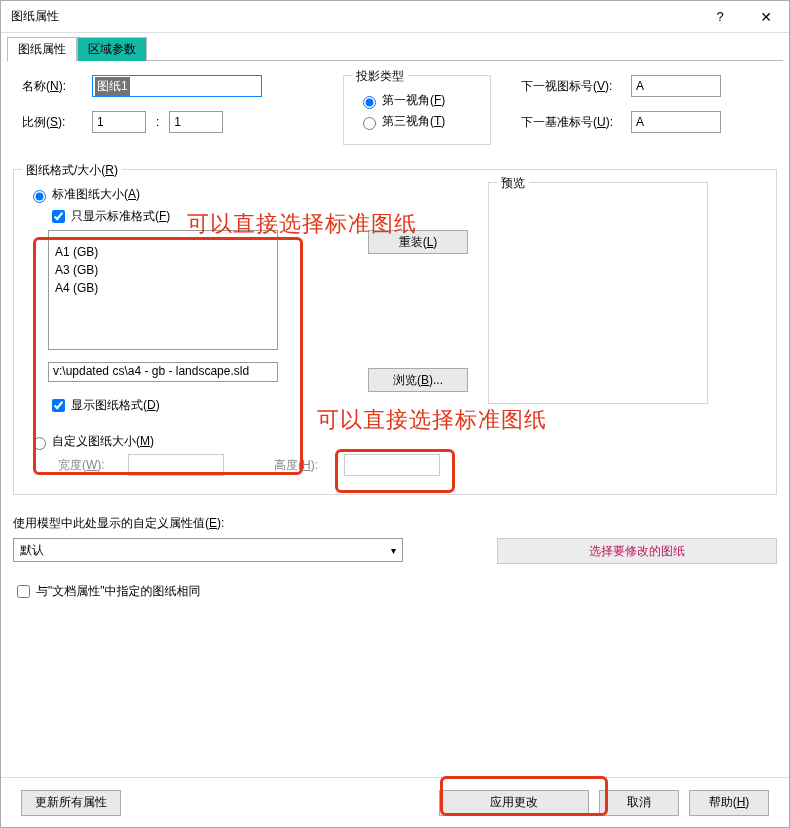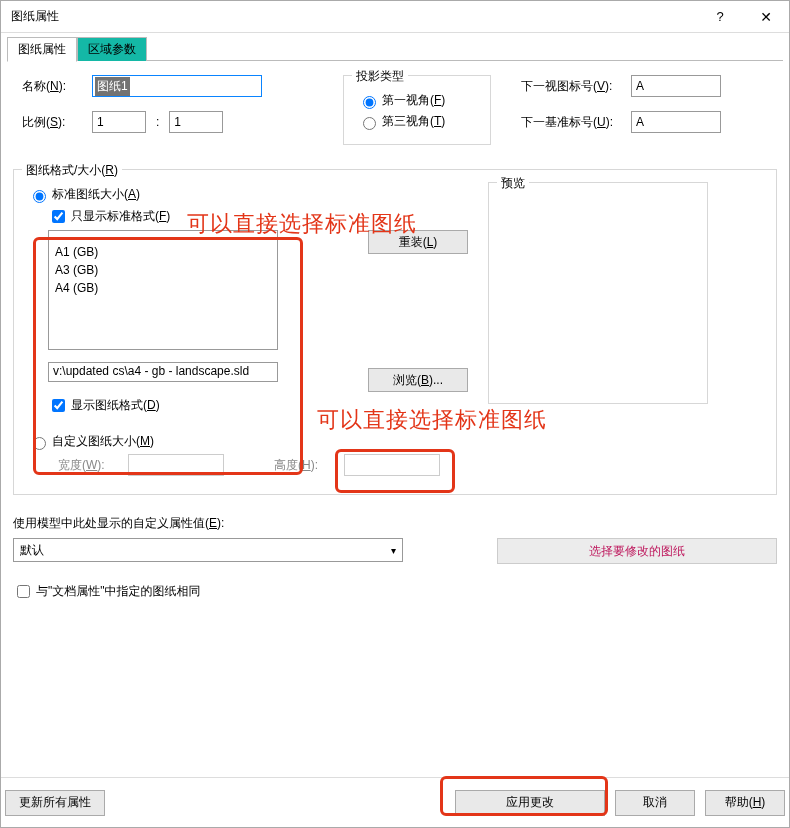--- a/index.html
+++ b/index.html
@@ -161,21 +161,21 @@
     margin-top:6px; margin-left:auto;
   }
   .cprow-flex{display:flex; }
   .samecheck{ display:flex; align-items:center; margin-top:18px;}
   .samecheck input{margin-right:6px;}
   
   .footer{
     border-top:1px solid #ddd;
     height:50px;
     display:flex; align-items:center;
-    padding:0 4px;
+    padding:0 20px;
     gap:10px;
   }
   .footer .spacer{flex:1;}
   .footer button{
     height:26px; width:100px;
     border:1px solid #aaa; background:#e9e9e9;
     font-family:inherit; font-size:12px;
   }
   
   .hl{

